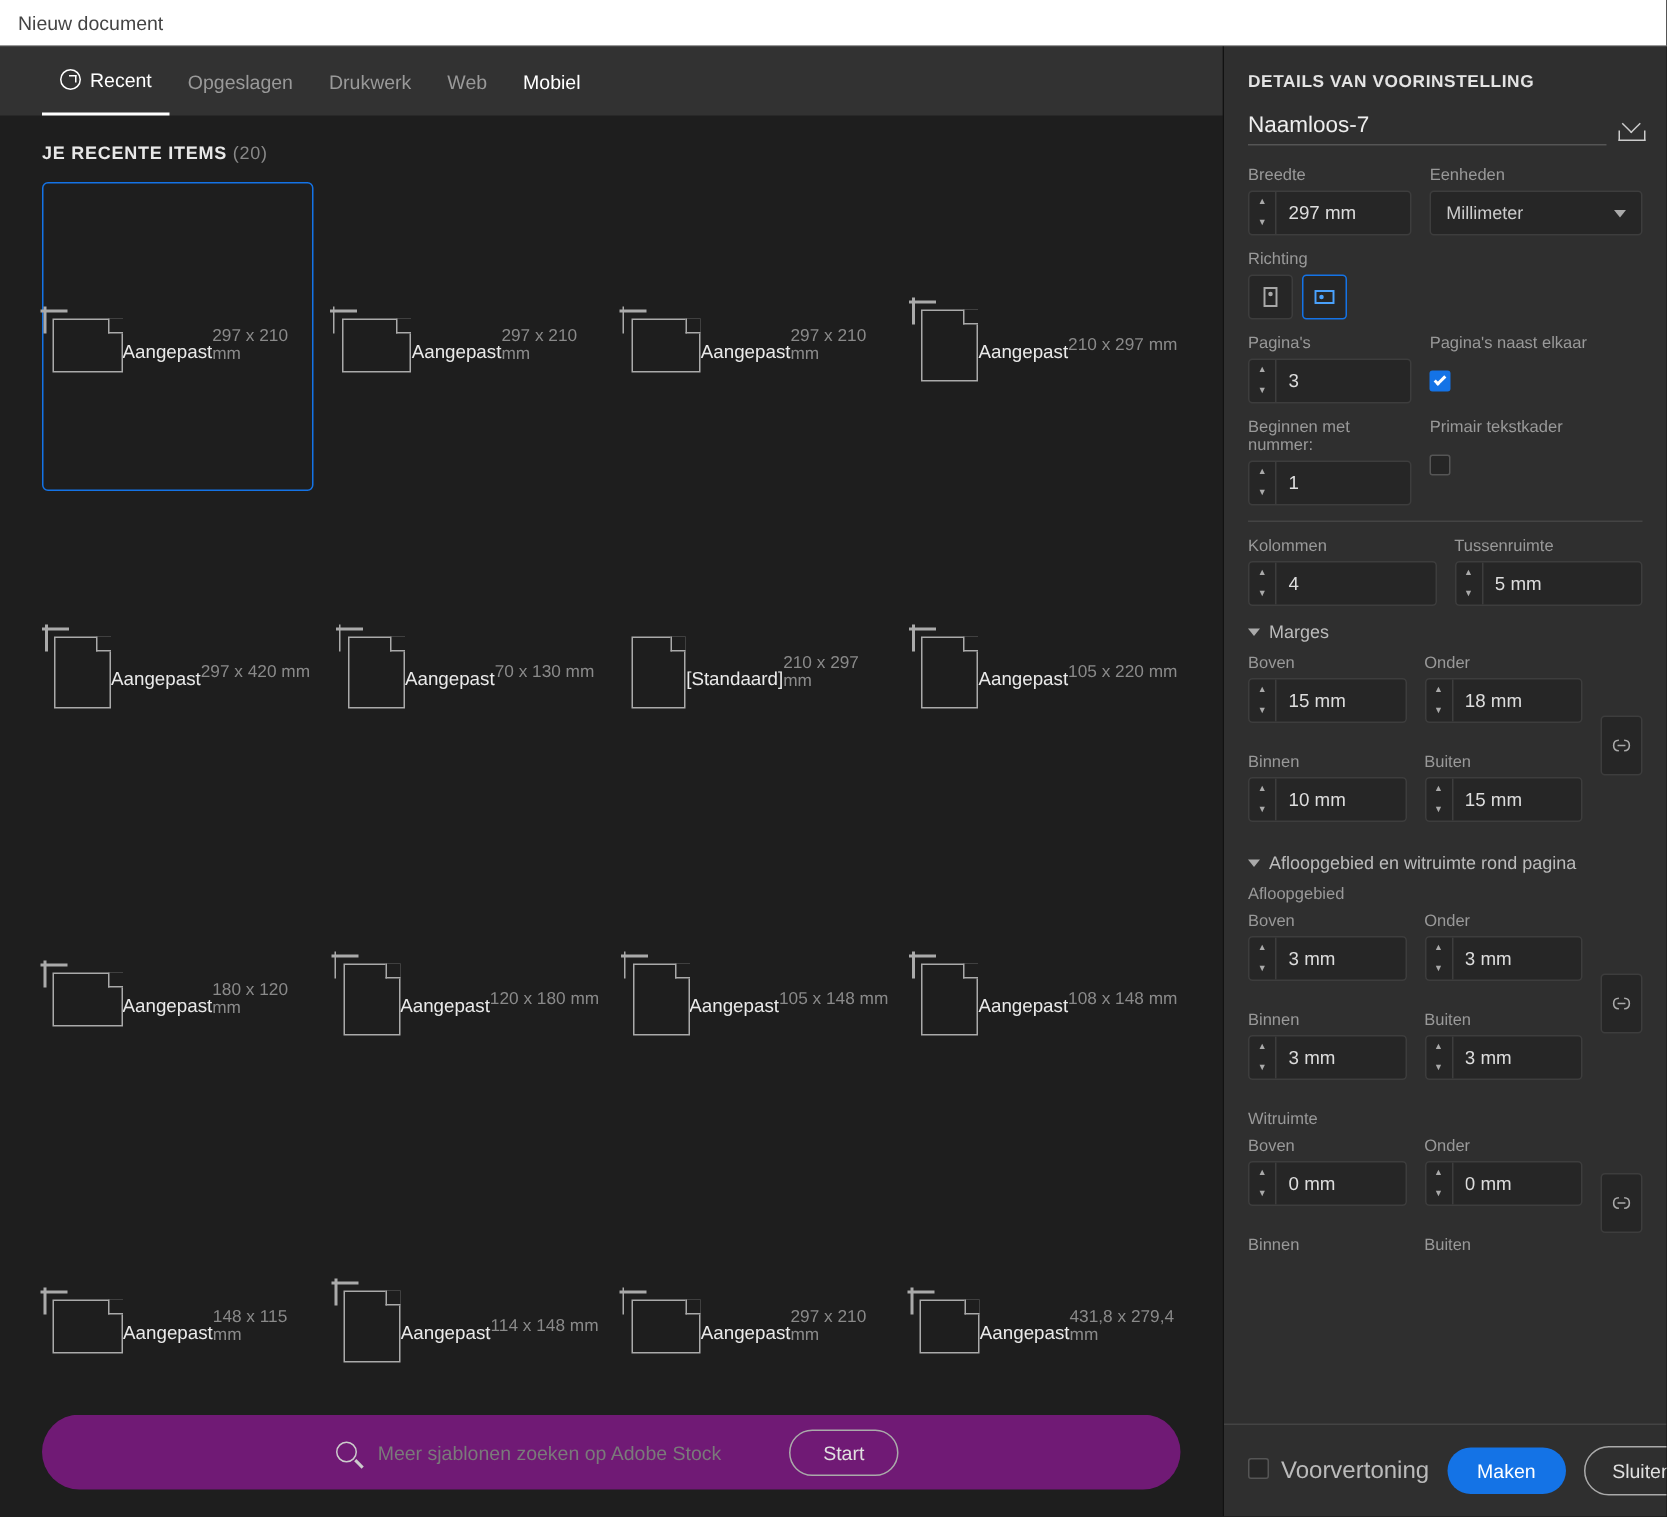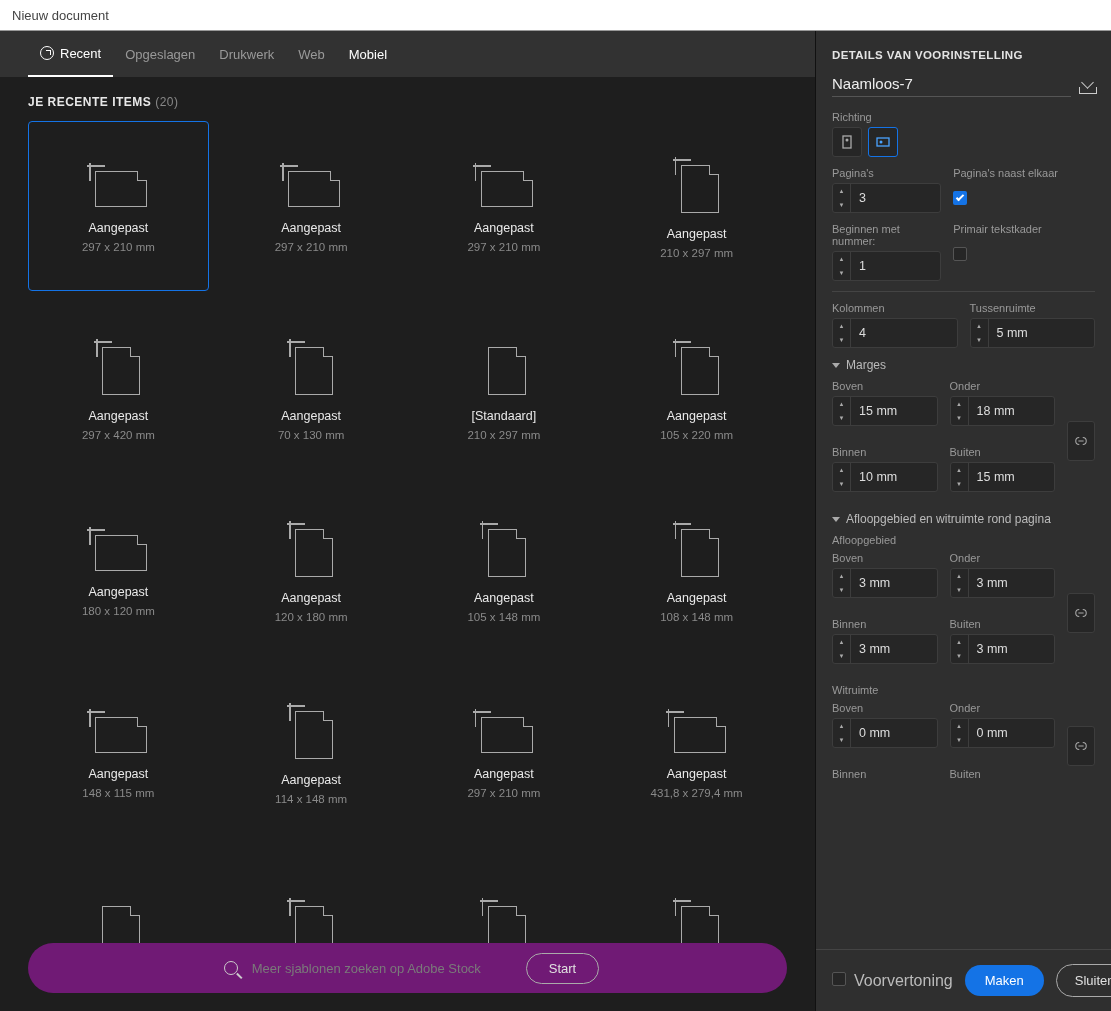--- a/index.html
+++ b/index.html
@@ -16,21 +16,21 @@
 .tab.highlight { color: #fff; font-weight: 500; }
 .clock-icon { width: 14px; height: 14px; border: 1.5px solid currentColor; border-radius: 50%; position: relative; }
 .clock-icon::after { content: ''; position: absolute; width: 4px; height: 4px; border-top: 1.5px solid currentColor; border-right: 1.5px solid currentColor; top: 3px; left: 5px; }
 
 
 .items-header { padding: 18px 28px 12px; font-size: 12px; letter-spacing: .5px; color: #e8e8e8; font-weight: 600; }
 .items-header .count { color: #888; font-weight: 400; }
 
 
 .grid { display: grid; grid-template-columns: repeat(4, 1fr); gap: 12px; padding: 0 28px; overflow-y: auto; flex: 1; }
-.preset { height: 170px; display: flex; flex-direction: column; align-items: center; justify-content: center; cursor: pointer; border: 1px solid transparent; border-radius: 4px; padding-top: 6px; }
+.preset { height: 206px; display: flex; flex-direction: row; align-items: center; justify-content: center; cursor: pointer; border: 1px solid transparent; border-radius: 4px; padding-top: 6px; }
 .preset.selected { border: 1.5px solid #1473e6; }
 .preset-title { margin-top: 14px; font-size: 12.5px; color: #eaeaea; }
 .preset-dims { margin-top: 6px; font-size: 11.5px; color: #8a8a8a; }
 .doc-icon { width: 44px; height: 54px; position: relative; }
 .doc-icon.landscape { width: 58px; height: 42px; }
 .doc-icon .page { position: absolute; inset: 6px 0 0 6px; border: 1.5px solid #aaa; background: transparent; }
 .doc-icon .fold { position: absolute; right: 0; top: 6px; width: 10px; height: 10px; border-left: 1.5px solid #aaa; border-bottom: 1.5px solid #aaa; background: #1e1e1e; }
 .doc-icon::before { content: ''; position: absolute; width: 18px; height: 1.5px; background: #aaa; left: -2px; top: 0; }
 .doc-icon::after { content: ''; position: absolute; width: 1.5px; height: 18px; background: #aaa; left: 0; top: -2px; }
 .doc-icon.plain::before, .doc-icon.plain::after { display: none; }
@@ -292,20 +292,39 @@
 
   <div class="right">
     <div class="panel-head">DETAILS VAN VOORINSTELLING</div>
     <div class="doc-name-row">
       <div class="doc-name">Naamloos-7</div>
       <div class="dl-icon"></div>
     </div>
 
     <div class="panel-body">
 
+      <div class="row">
+        <div class="field">
+          <div class="fld-label">Breedte</div>
+          <div class="num-in">
+              <div class="spin">
+                <span>▲</span>
+                <span>▼</span>
+              </div>
+              <input value="297 mm" style="">
+            </div>
+        </div>
+        <div class="field" style="flex:1.3">
+          <div class="fld-label">Eenheden</div>
+          <div class="select">
+              <span>Millimeter</span>
+              <span class="chev"></span>
+            </div>
+        </div>
+      </div>
 
       <div class="row">
         <div class="field" style="flex:1.3">
           <div class="fld-label">Richting</div>
           <div class="orient">
             <div class="orient-btn">
                 <svg viewBox="0 0 16 16">
                   <rect x="4" y="2" width="8" height="12" fill="none" stroke="#aaa" stroke-width="1.3"></rect>
                   <circle cx="8" cy="6" r="1.5" fill="#aaa"></circle>
                 </svg>

